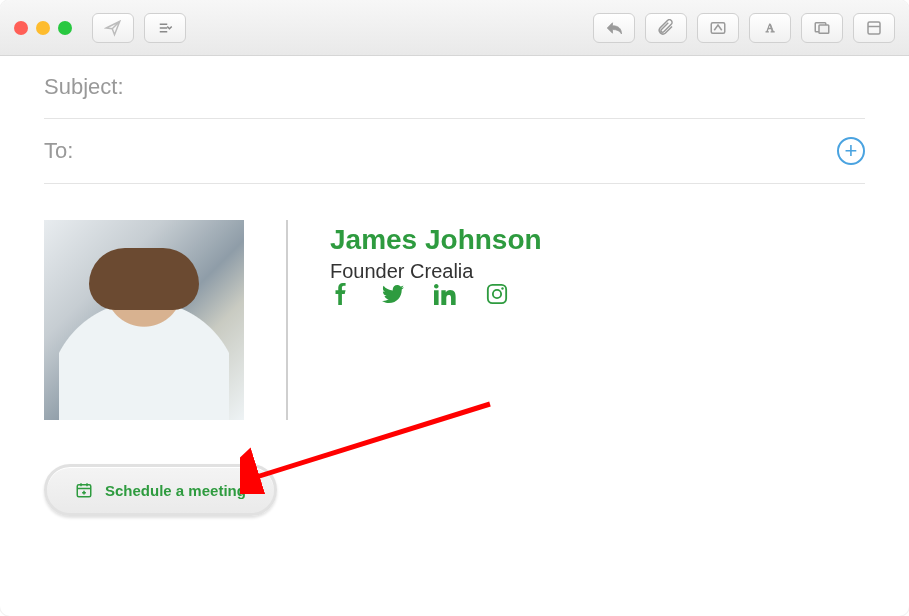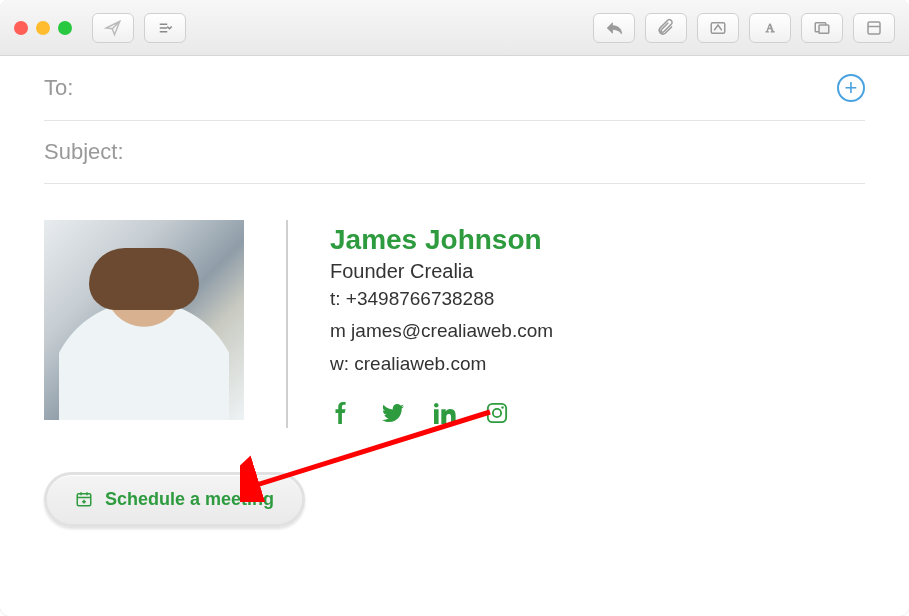--- a/index.html
+++ b/index.html
@@ -123,21 +123,21 @@
     display: inline-flex;
     align-items: center;
     gap: 12px;
     padding: 14px 28px;
     border-radius: 999px;
     background: linear-gradient(#f4f4f4,#eaeaea);
     border: 3px solid #e1e1e1;
     box-shadow: inset 0 1px 0 #fff, 0 2px 3px rgba(0,0,0,0.12);
     color: #2e9b3f;
     font-weight: 700;
-    font-size: 18px;
+    font-size: 15px;
     cursor: pointer;
   }
   .cta svg { width: 18px; height: 18px; fill: none; stroke: #2e9b3f; stroke-width: 2; }
   .arrow {
     position: absolute;
     left: 240px;
     top: -40px;
     pointer-events: none;
   }
 </style>
@@ -196,41 +196,36 @@
     <button class="tb-btn">
       <svg viewBox="0 0 24 24">
           <rect x="4" y="4" width="16" height="16" rx="2" fill="none" stroke="#9a9a9a" stroke-width="2"></rect>
           <line x1="4" y1="10" x2="20" y2="10" stroke="#9a9a9a" stroke-width="2"></line>
         </svg>
     </button>
   </div>
 
   <div class="fields">
     <div class="field-row">
+      <span class="field-label">Subject:</span>
+      <input class="field-input" style="">
+    </div>
+    <div class="field-row">
       <span class="field-label">To:</span>
       <input class="field-input" style="">
       <span class="add-btn">+</span>
-    </div>
-    <div class="field-row">
-      <span class="field-label">Subject:</span>
-      <input class="field-input" style="">
     </div>
   </div>
 
   <div class="signature">
     <div class="photo"></div>
     <div class="divider"></div>
     <div class="details">
       <div class="name">James Johnson</div>
       <div class="title">Founder Crealia</div>
-      <div class="contact">
-        <div><span>t: </span><span>+3498766738288</span></div>
-        <div><span>m </span><span>james@crealiaweb.com</span></div>
-        <div><span>w: </span><span>crealiaweb.com</span></div>
-      </div>
       <div class="socials">
         <span class="social">
           <svg viewBox="0 0 24 24">
               <path d="M14 3h3V0h-3c-2.8 0-5 2.2-5 5v3H6v4h3v12h4V12h3l1-4h-4V5c0-.6.4-2 2-2z"></path>
             </svg>
         </span>
         <span class="social">
           <svg viewBox="0 0 24 24">
               <path d="M24 4.6c-.9.4-1.8.6-2.8.8 1-.6 1.8-1.6 2.1-2.7-.9.6-2 1-3.1 1.2C19.3 2.9 18 2.3 16.6 2.3c-2.7 0-4.9 2.2-4.9 4.9 0 .4 0 .8.1 1.1C7.7 8.1 4.1 6.1 1.7 3.1c-.4.7-.7 1.6-.7 2.5 0 1.7.9 3.2 2.2 4.1-.8 0-1.6-.2-2.2-.6v.1c0 2.4 1.7 4.4 3.9 4.8-.4.1-.8.2-1.3.2-.3 0-.6 0-.9-.1.6 2 2.4 3.4 4.6 3.4-1.7 1.3-3.8 2.1-6.1 2.1H0c2.2 1.4 4.8 2.2 7.5 2.2 9.1 0 14-7.5 14-14v-.6c1-.7 1.8-1.6 2.5-2.6z"></path>
             </svg>

